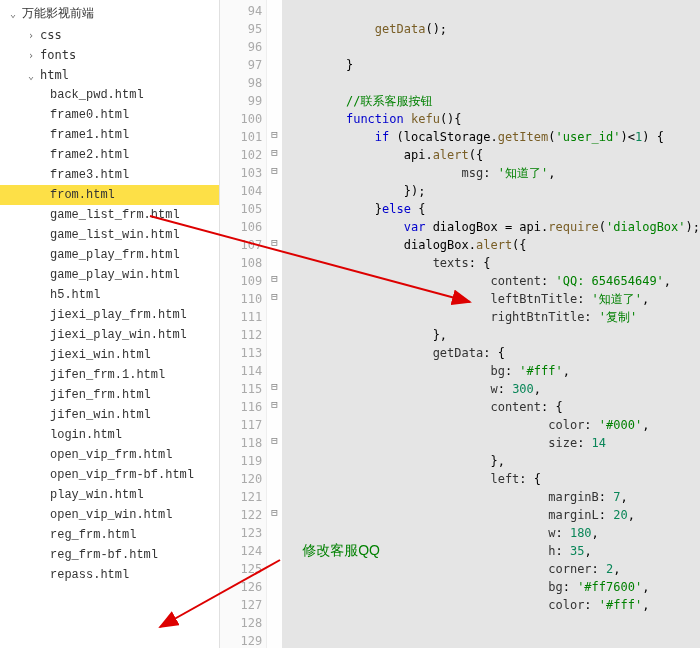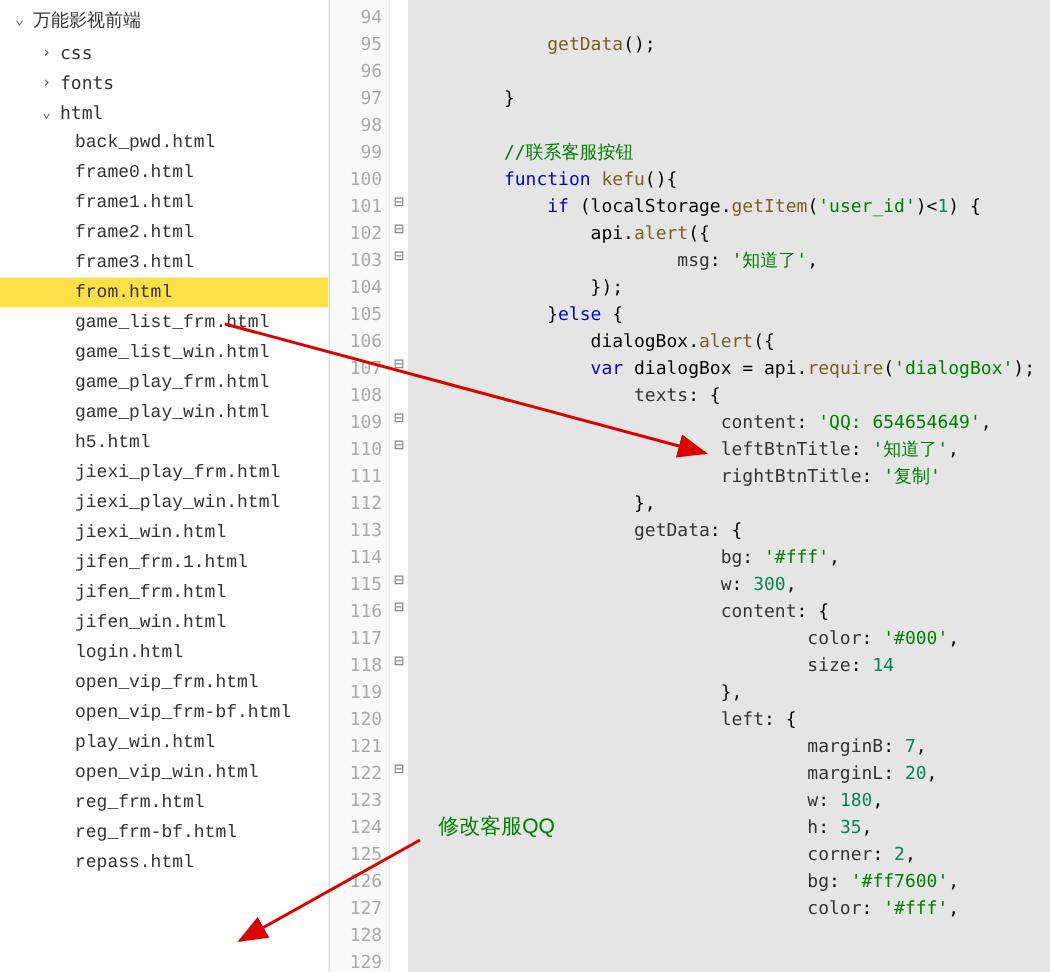--- a/index.html
+++ b/index.html
@@ -62,21 +62,21 @@
       background: #fefefe;
       font-size: 11px;
       color: #888;
       text-align: center;
     }
     .fold-line { height: 18px; line-height: 18px; }
     .code {
       flex: 1;
       font-family: Consolas, monospace;
       font-size: 12px;
-      padding: 2px 10px 2px 6px;
+      padding: 2px 0 2px 6px;
       position: relative;
     }
     .code-line { height: 18px; line-height: 18px; white-space: pre; }
     .kw { color: #0000cc; }
     .fn { color: #795e26; }
     .str { color: #008000; }
     .num { color: #098658; }
     .prop { color: #333; }
     .cmt { color: #008000; }
     .annotation {
@@ -277,22 +277,22 @@
       <div class="code-line">            </div>
       <div class="code-line">        }</div>
       <div class="code-line"></div>
       <div class="code-line">        <span class="cmt">//联系客服按钮</span></div>
       <div class="code-line">        <span class="kw">function</span> <span class="fn">kefu</span>(){</div>
       <div class="code-line">            <span class="kw">if</span> (localStorage.<span class="fn">getItem</span>(<span class="str">'user_id'</span>)&lt;<span class="num">1</span>) {</div>
       <div class="code-line">                api.<span class="fn">alert</span>({</div>
       <div class="code-line">                        <span class="prop">msg</span>: <span class="str">'知道了'</span>,</div>
       <div class="code-line">                });</div>
       <div class="code-line">            }<span class="kw">else</span> {</div>
+      <div class="code-line">                <span class="kw">var</span> dialogBox = api.<span class="fn">require</span>(<span class="str">'dialogBox'</span>);</div>
       <div class="code-line">                dialogBox.<span class="fn">alert</span>({</div>
-      <div class="code-line">                <span class="kw">var</span> dialogBox = api.<span class="fn">require</span>(<span class="str">'dialogBox'</span>);</div>
       <div class="code-line">                    <span class="prop">texts</span>: {</div>
       <div class="code-line">                            <span class="prop">content</span>: <span class="str">'QQ: 654654649'</span>,</div>
       <div class="code-line">                            <span class="prop">leftBtnTitle</span>: <span class="str">'知道了'</span>,</div>
       <div class="code-line">                            <span class="prop">rightBtnTitle</span>: <span class="str">'复制'</span></div>
       <div class="code-line">                    },</div>
       <div class="code-line">                    <span class="prop">getData</span>: {</div>
       <div class="code-line">                            <span class="prop">bg</span>: <span class="str">'#fff'</span>,</div>
       <div class="code-line">                            <span class="prop">w</span>: <span class="num">300</span>,</div>
       <div class="code-line">                            <span class="prop">content</span>: {</div>
       <div class="code-line">                                    <span class="prop">color</span>: <span class="str">'#000'</span>,</div>

